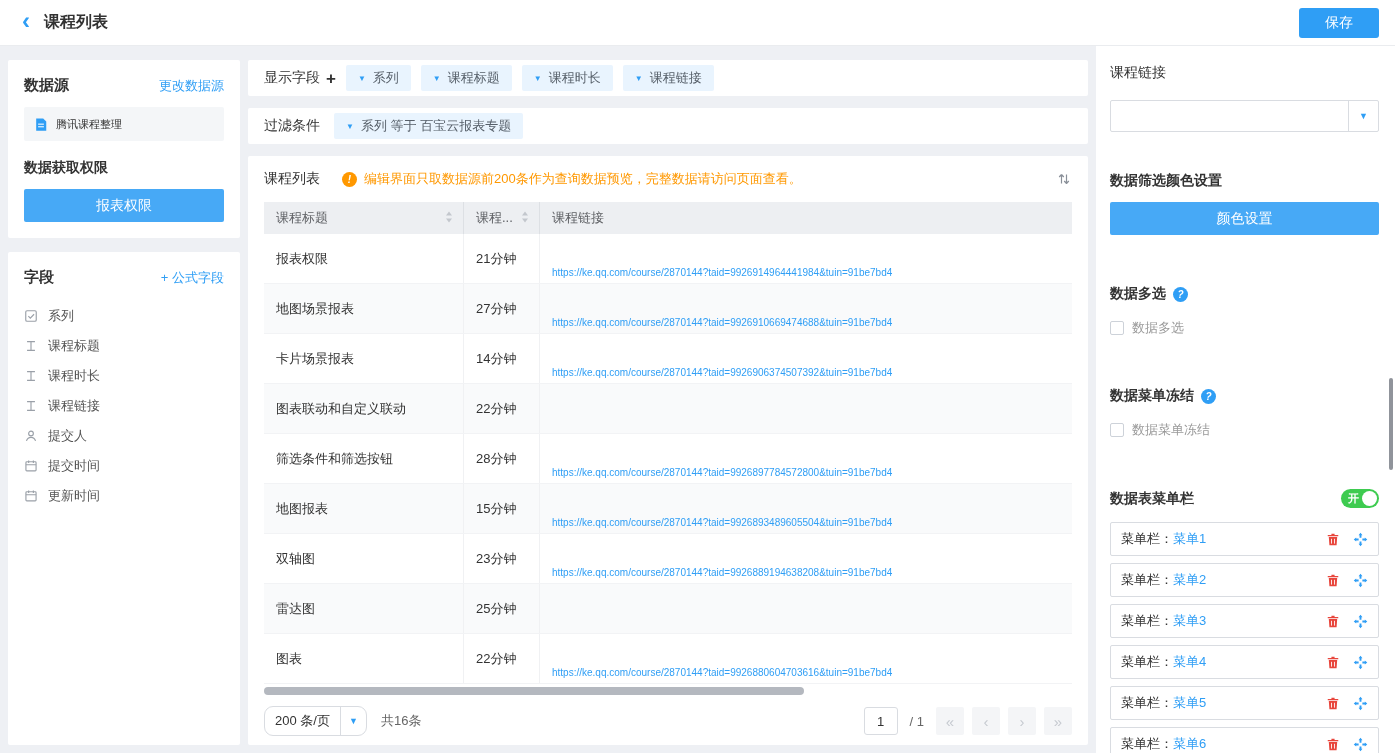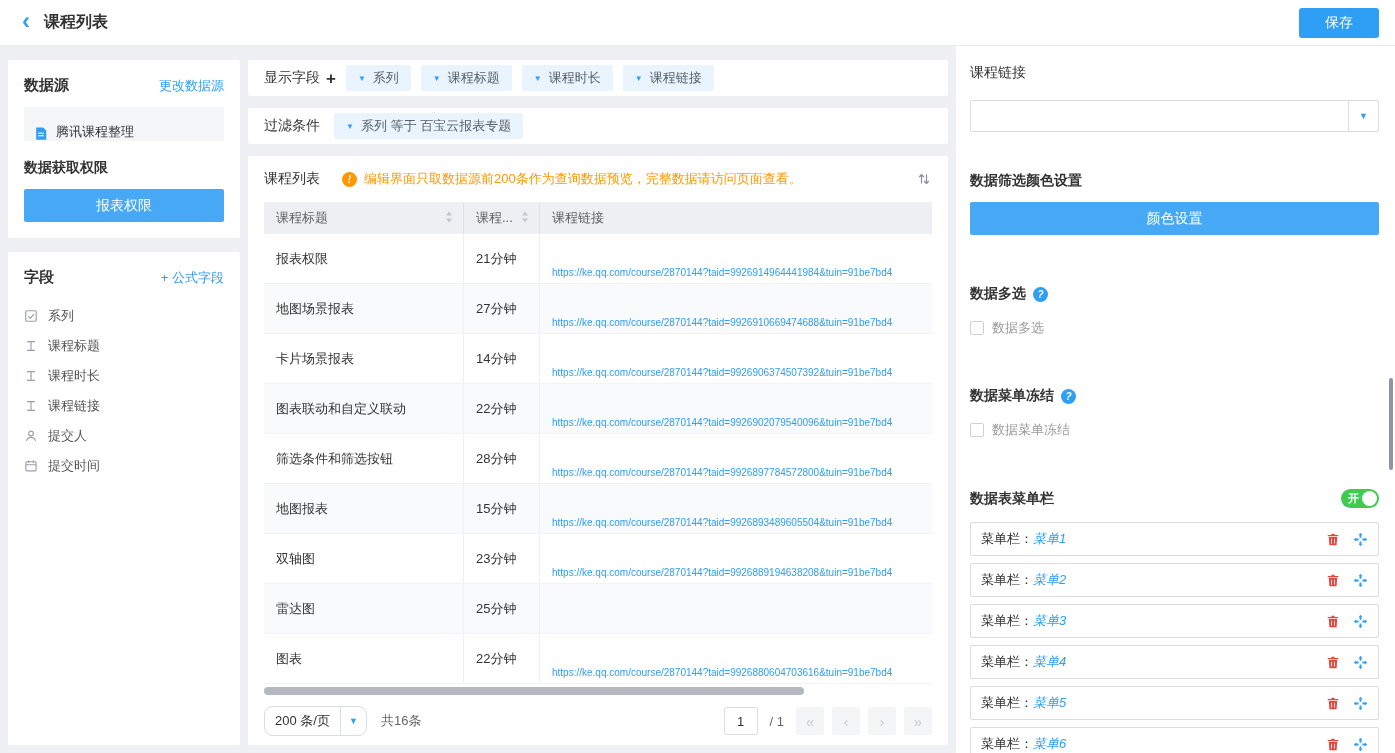--- a/index.html
+++ b/index.html
@@ -27,29 +27,29 @@
   .content{flex:1;display:flex;overflow:hidden;}
 
   
   .left-col{width:232px;margin:14px 8px 8px 8px;display:flex;flex-direction:column;gap:14px;flex:0 0 auto;}
   .panel{background:#fff;border-radius:2px;}
   .left-col .panel{padding:16px;}
   .fields-panel{flex:1;}
   .panel-head{display:flex;align-items:center;justify-content:space-between;}
   .panel-title{font-size:15px;font-weight:bold;color:var(--text);}
   .link{color:var(--blue);font-size:13px;cursor:pointer;text-decoration:none;}
-  .source-item{margin-top:12px;background:#f4f6f8;height:34px;border-radius:2px;display:flex;align-items:flex-end;gap:8px;padding:0 10px;font-size:13px;color:var(--text);cursor:pointer;}
+  .source-item{margin-top:12px;background:#f4f6f8;height:34px;border-radius:2px;display:flex;align-items:center;gap:8px;padding:0 10px;font-size:11px;color:var(--text);cursor:pointer;}
   .sub-title{margin-top:18px;font-size:14px;font-weight:bold;color:var(--text);}
   .blue-btn{margin-top:12px;width:100%;height:33px;background:#47a9f6;color:#fff;border:none;border-radius:2px;font-size:14px;cursor:pointer;}
   .field-list{list-style:none;margin-top:14px;}
   .field-list li{height:30px;display:flex;align-items:center;gap:10px;font-size:13px;color:#555;cursor:pointer;}
   .f-icon{display:inline-flex;width:14px;flex:0 0 auto;}
 
   
-  .center-col{width:700px;margin:14px 0 8px 0;display:flex;flex-direction:column;gap:12px;flex:0 0 auto;}
+  .center-col{width:840px;margin:14px 0 8px 0;display:flex;flex-direction:column;gap:12px;flex:0 0 auto;}
   .bar{height:36px;display:flex;align-items:center;padding:0 16px;flex:0 0 auto;}
   .bar-label{font-size:14px;color:var(--text);}
   .plus{font-size:17px;font-weight:bold;color:var(--text);margin-left:6px;cursor:pointer;line-height:1;}
   .chip{display:inline-flex;align-items:center;height:26px;background:#e9f4fe;border-radius:2px;padding:0 12px;margin-left:10px;font-size:13px;color:#57606a;cursor:pointer;}
   .chip .caret{color:var(--blue);font-size:8px;margin-right:7px;}
   .filter-chip{margin-left:14px;}
 
   .table-panel{flex:1;display:flex;flex-direction:column;overflow:hidden;}
   .table-top{height:46px;display:flex;align-items:center;padding:0 16px;flex:0 0 auto;}
   .table-title{font-size:14px;color:var(--text);}
@@ -94,21 +94,21 @@
   .mt-40{margin-top:40px;} .mt-50{margin-top:50px;}
   .help{width:15px;height:15px;border-radius:50%;background:var(--blue);color:#fff;font-size:10px;font-weight:bold;display:inline-flex;align-items:center;justify-content:center;margin-left:7px;cursor:pointer;}
   .cb-row{margin-top:16px;display:flex;align-items:center;gap:8px;font-size:13px;color:var(--faint);cursor:pointer;}
   .checkbox{width:14px;height:14px;border:1px solid #cdd2d9;border-radius:2px;background:#fff;flex:0 0 auto;}
   .menus-head{justify-content:space-between;}
   .toggle{width:38px;height:19px;background:var(--green);border-radius:10px;position:relative;display:flex;align-items:center;color:#fff;font-size:11px;padding-left:7px;cursor:pointer;}
   .toggle .knob{position:absolute;right:2px;top:2px;width:15px;height:15px;border-radius:50%;background:#fff;}
   .menu-list{margin-top:14px;}
   .menu-row{height:34px;border:1px solid var(--border);border-radius:2px;display:flex;align-items:center;padding:0 10px;margin-bottom:7px;font-size:13px;background:#fff;}
   .menu-prefix{color:var(--text);}
-  .menu-name{color:var(--blue);font-style:italic;}
+  .menu-name{color:var(--blue);}
   .menu-icons{margin-left:auto;display:flex;align-items:center;gap:13px;}
   .icon-btn{display:inline-flex;cursor:pointer;}
   .vthumb{position:absolute;right:2px;top:332px;width:4px;height:92px;background:#90949b;border-radius:2px;cursor:pointer;}
 </style>
 </head>
 <body>
 
 <div class="app">
 
   <header class="topbar">
@@ -188,20 +188,29 @@
             <span>提交人</span>
           </li>
           <li>
             <span class="f-icon">
                 <svg width="14" height="14" viewBox="0 0 16 16" fill="none" stroke="#9aa0a8" stroke-width="1.3">
                   <rect x="2.2" y="3.2" width="11.6" height="10.3" rx="1"></rect>
                   <path d="M2.2 6.6h11.6M5.3 1.8v2.8M10.7 1.8v2.8"></path>
                 </svg>
               </span>
             <span>提交时间</span>
+          </li>
+          <li>
+            <span class="f-icon">
+                <svg width="14" height="14" viewBox="0 0 16 16" fill="none" stroke="#9aa0a8" stroke-width="1.3">
+                  <rect x="2.2" y="3.2" width="11.6" height="10.3" rx="1"></rect>
+                  <path d="M2.2 6.6h11.6M5.3 1.8v2.8M10.7 1.8v2.8"></path>
+                </svg>
+              </span>
+            <span>更新时间</span>
           </li>
         </ul>
       </section>
     </aside>
 
     <main class="center-col">
 
       <section class="panel bar">
         <span class="bar-label">显示字段</span>
         <span class="plus">+</span>
@@ -284,23 +293,20 @@
             <div class="tr">
                 <div class="td col-title">卡片场景报表</div>
                 <div class="td col-dur">14分钟</div>
                 <div class="td col-link">
                   <a class="cell-link">https://ke.qq.com/course/2870144?taid=9926906374507392&amp;tuin=91be7bd4</a>
                 </div>
               </div>
             <div class="tr">
                 <div class="td col-title">图表联动和自定义联动</div>
                 <div class="td col-dur">22分钟</div>
-                <div class="td col-link">
-                  <a class="cell-link">https://ke.qq.com/course/2870144?taid=9926902079540096&amp;tuin=91be7bd4</a>
-                </div>
               </div>
             <div class="tr">
                 <div class="td col-title">筛选条件和筛选按钮</div>
                 <div class="td col-dur">28分钟</div>
                 <div class="td col-link">
                   <a class="cell-link">https://ke.qq.com/course/2870144?taid=9926897784572800&amp;tuin=91be7bd4</a>
                 </div>
               </div>
             <div class="tr">
                 <div class="td col-title">地图报表</div>

